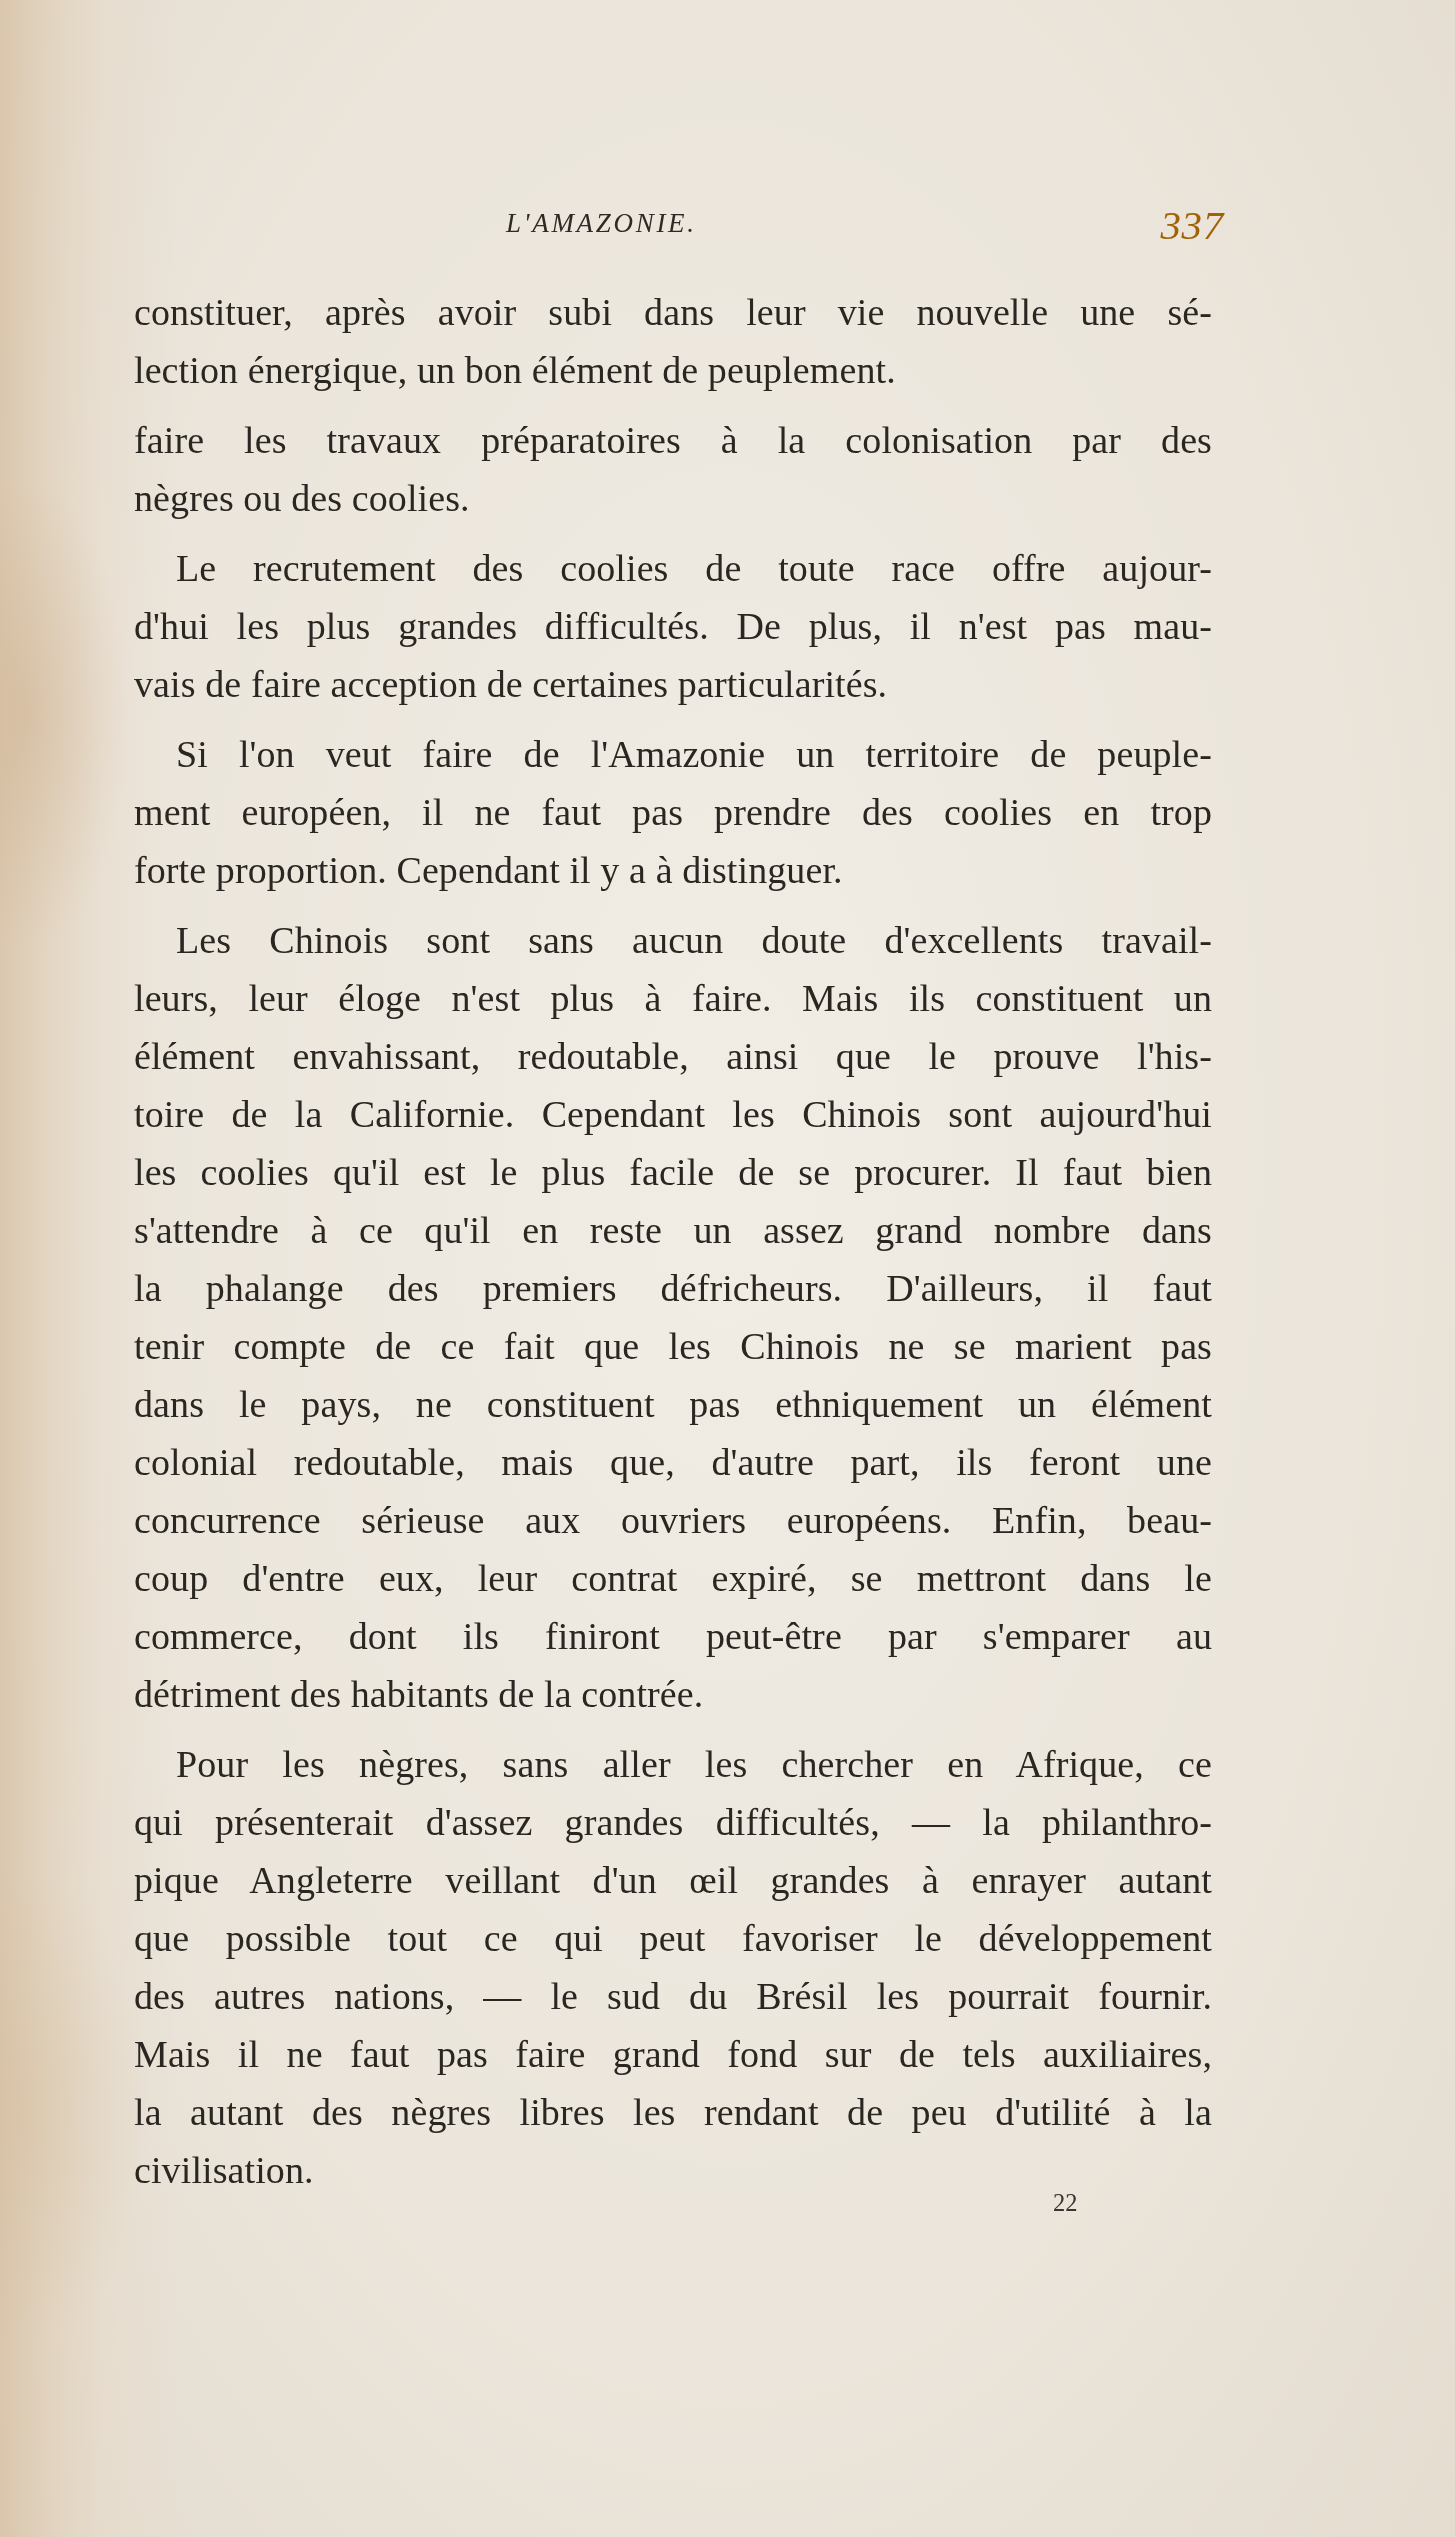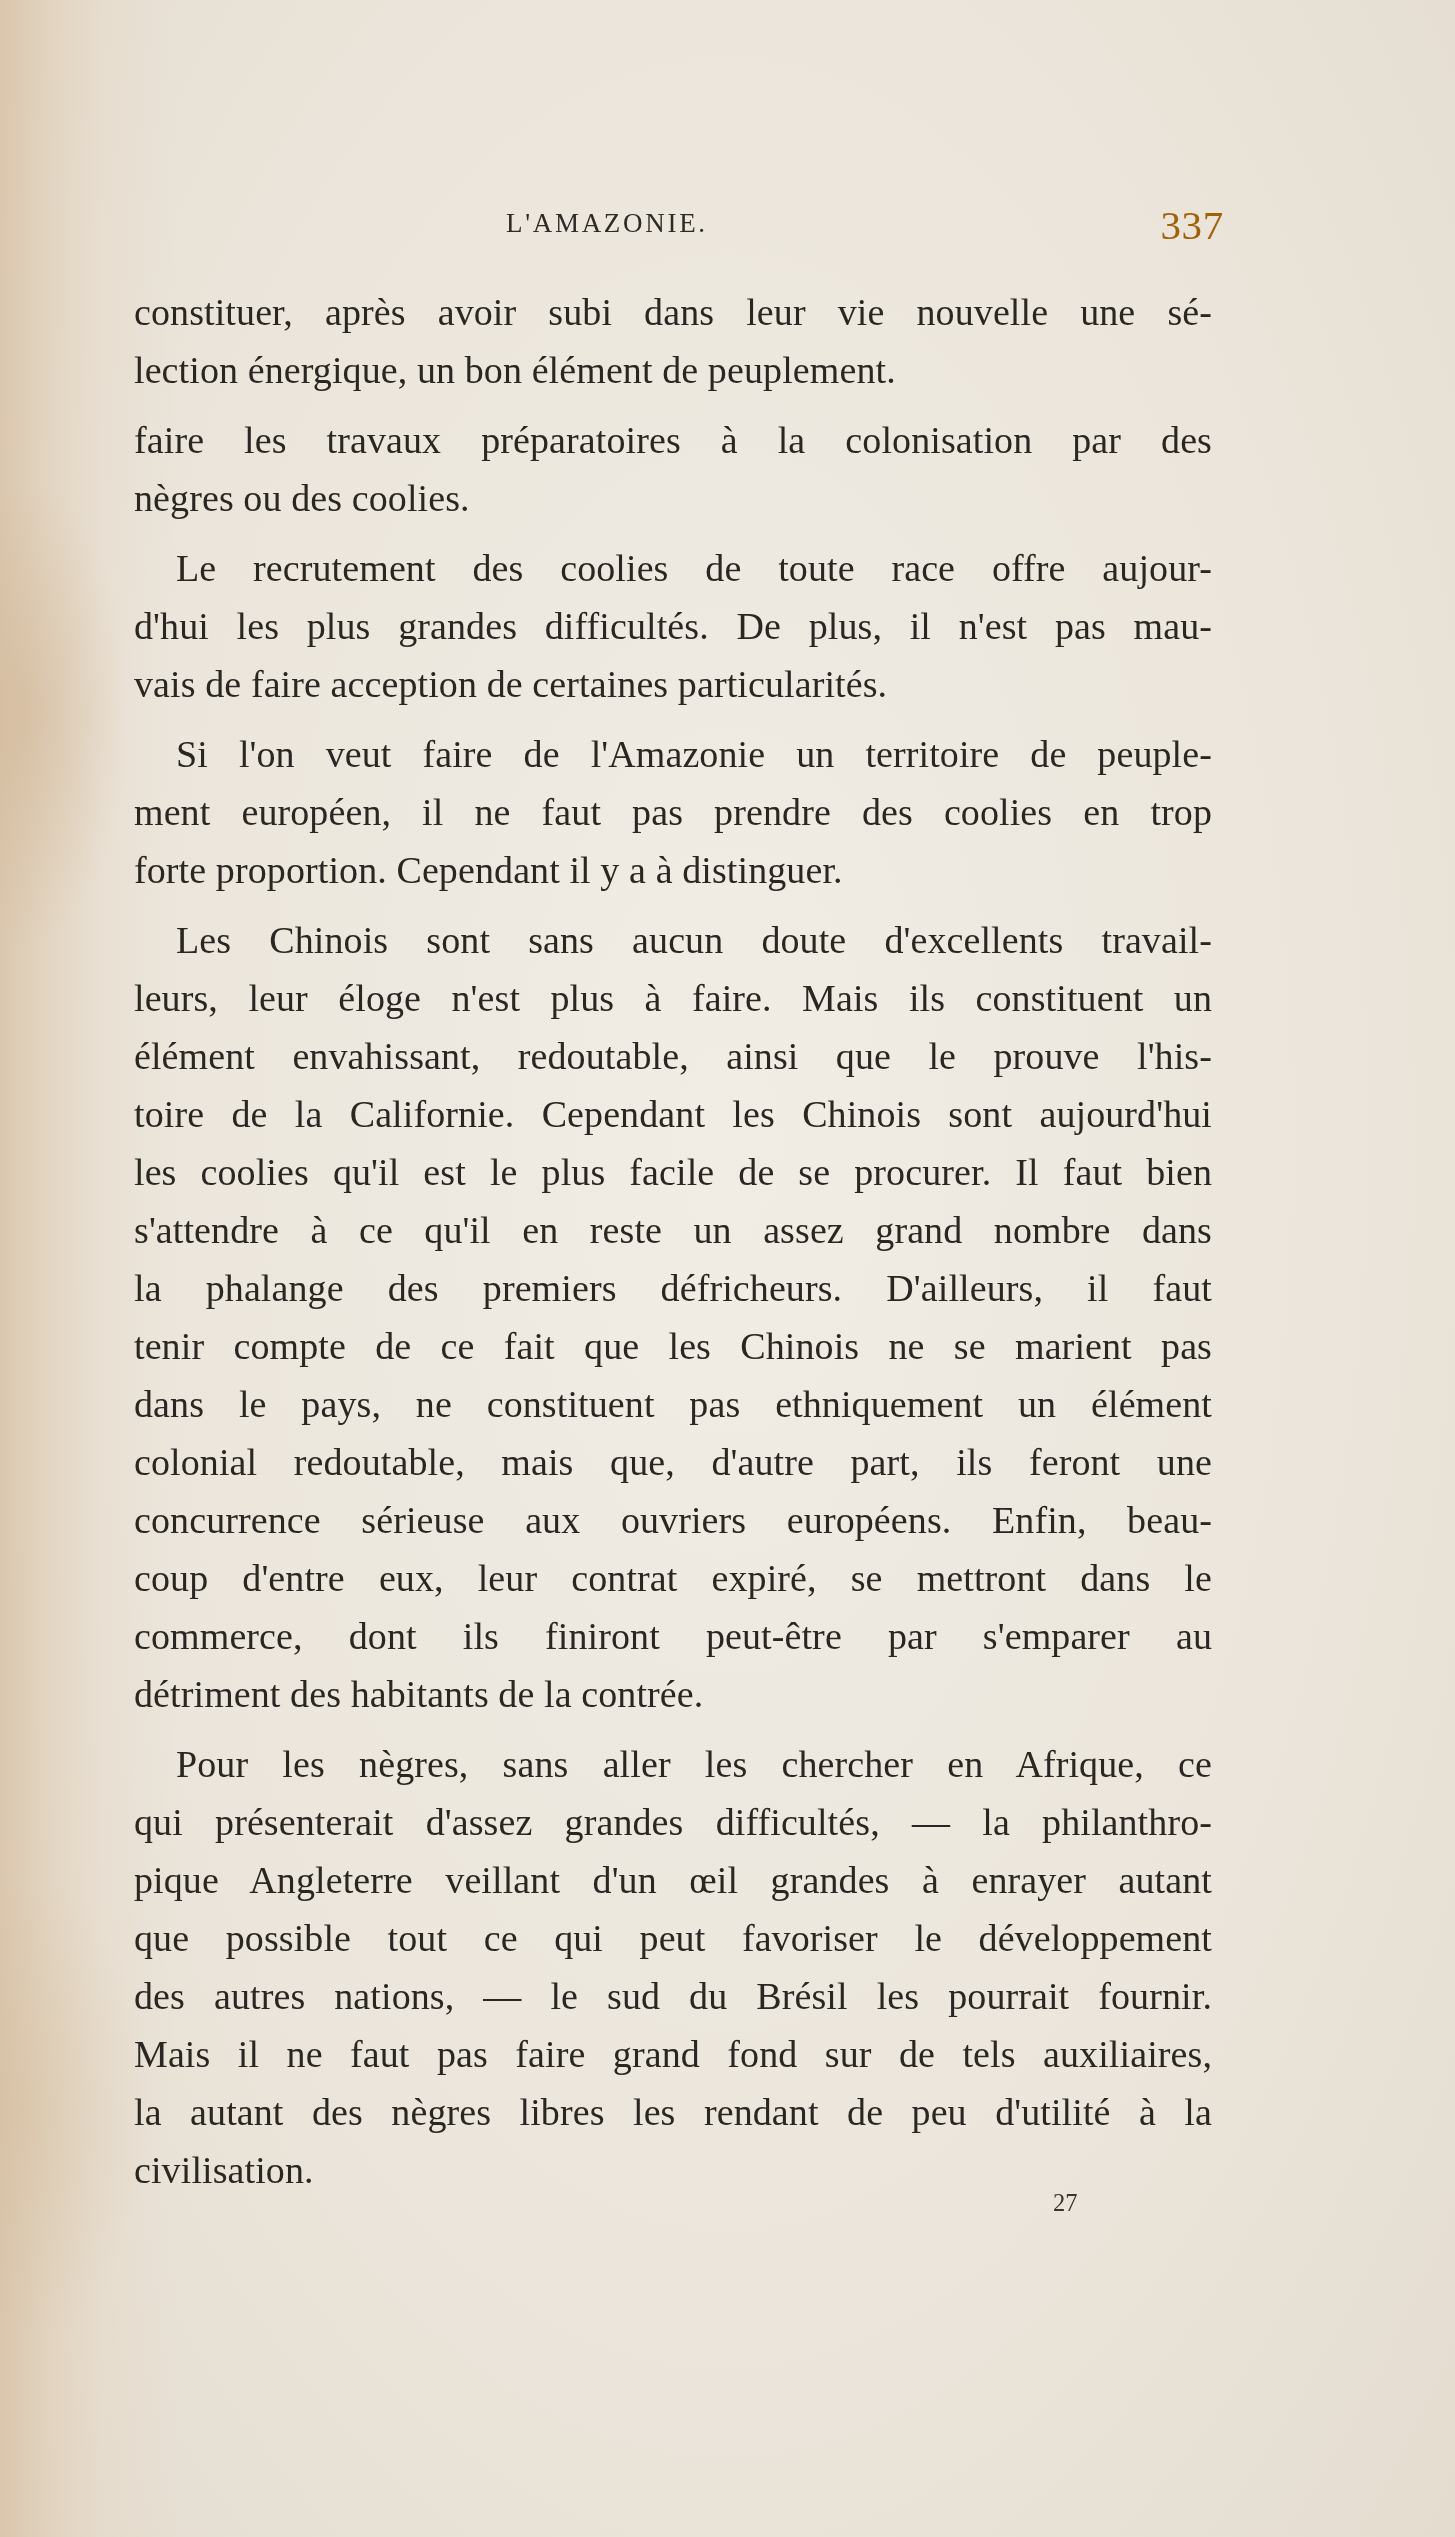--- a/index.html
+++ b/index.html
@@ -41,20 +41,21 @@
       width: 150px;
       height: 476px;
       background: radial-gradient(ellipse at 15% 50%, rgba(210,185,150,0.35), rgba(210,185,150,0) 70%);
     }
     .running-head {
       position: absolute;
       top: 201px;
       left: 122px;
       width: 1102px;
       height: 48px;
+      font-style: italic;
     }
     .running-title {
       position: absolute;
       left: 384px;
       top: 6.8px;
       font-size: 27px;
       letter-spacing: 2.7px;
       font-variant: small-caps;
       text-transform: uppercase;
       color: #2e2a26;
@@ -158,14 +159,14 @@
     <span class="line">qui présenterait d'assez grandes difficultés, — la philanthro-</span>
     <span class="line">pique Angleterre veillant d'un œil grandes à enrayer autant</span>
     <span class="line">que possible tout ce qui peut favoriser le développement</span>
     <span class="line">des autres nations, — le sud du Brésil les pourrait fournir.</span>
     <span class="line">Mais il ne faut pas faire grand fond sur de tels auxiliaires,</span>
     <span class="line">la autant des nègres libres les rendant de peu d'utilité à la</span>
     <span class="line last">civilisation.</span>
   </div>
 </div>
 
-<div class="signature">27</div>
+<div class="signature">22</div>
 
 
 </body></html>

